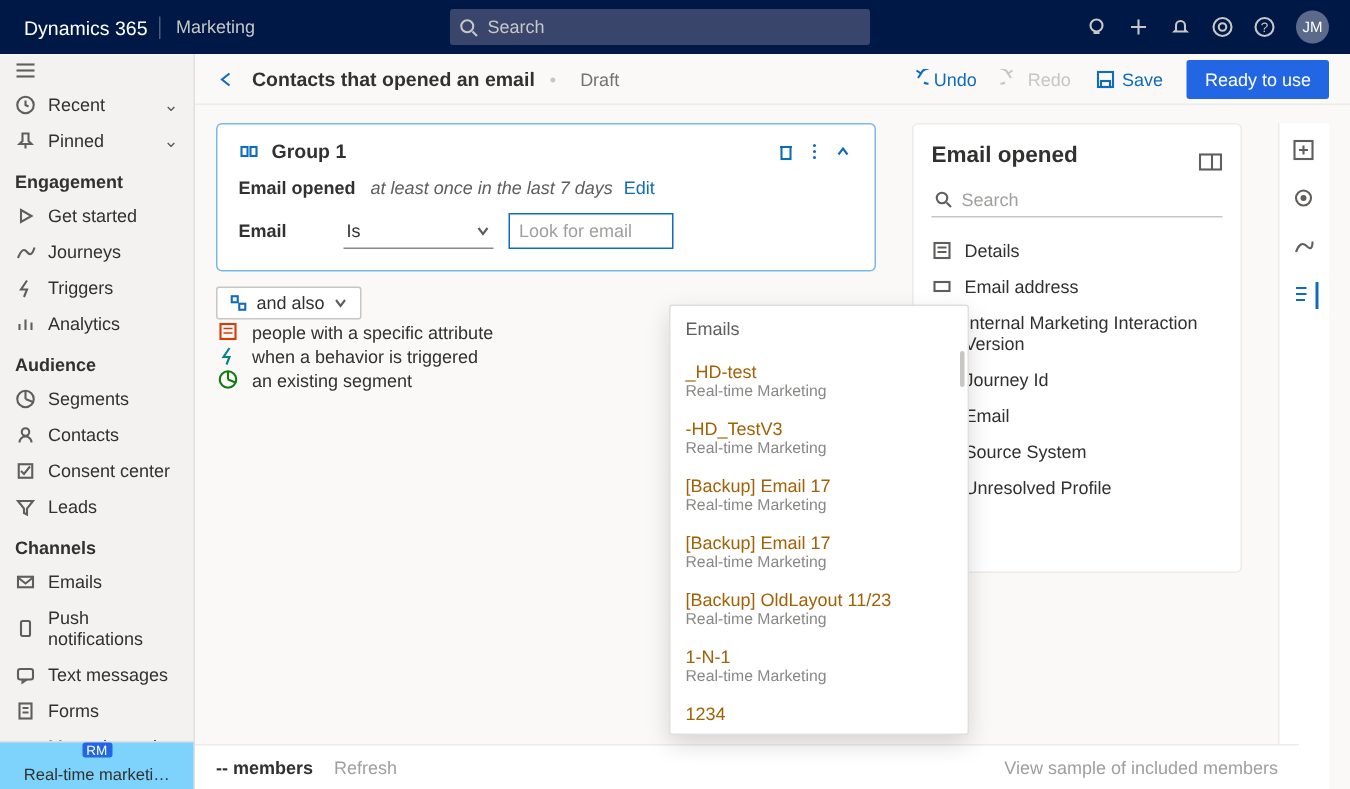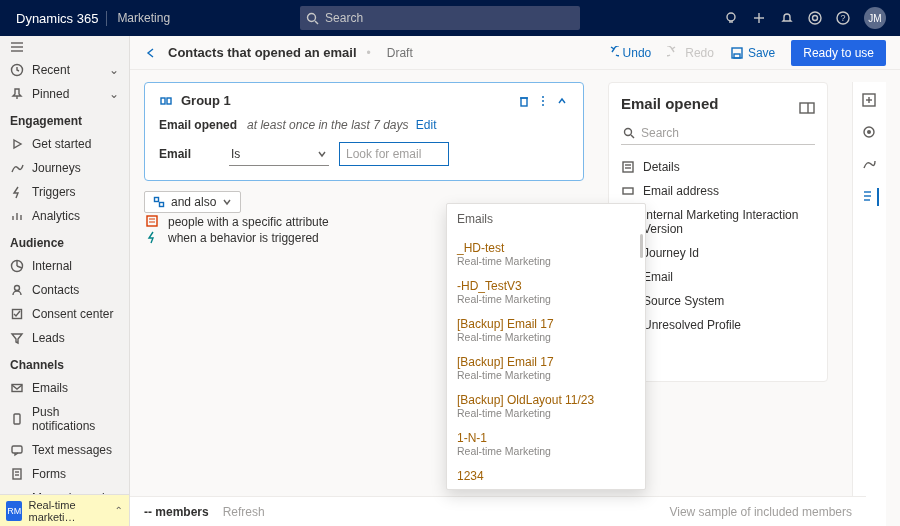--- a/index.html
+++ b/index.html
@@ -11,21 +11,21 @@
   .top-search svg { margin-right:6px; }
   .top-icons { margin-left:auto; display:flex; align-items:center; gap:14px; padding-right:6px;}
   .avatar-circle { width:22px; height:22px; border-radius:50%; background:#5b6a8a; color:#fff; display:flex; align-items:center; justify-content:center; font-size:10px;}
   .body { display:flex; height:490px; }
   .leftnav { width:130px; background:#f3f2f1; border-right:1px solid #e1dfdd; display:flex; flex-direction:column; font-size:12px; position:relative;}
   .leftnav .navitem { display:flex; align-items:center; gap:8px; padding:5px 10px; color:#323130; cursor:pointer;}
   .leftnav .navitem svg { flex:0 0 14px; }
   .leftnav .section-h { padding:8px 10px 4px; font-weight:600; font-size:12px; color:#323130;}
   .navtop { padding:6px 10px;}
   .chev { margin-left:auto; color:#605e5c;}
-  .area-switch { position:absolute; bottom:0; left:0; right:0; height:32px; border-top:1px solid #e1dfdd; display:flex; align-items:center; padding:0 6px; gap:6px; background:#fef9c3;}
+  .area-switch { position:absolute; bottom:0; left:0; right:0; height:32px; border-top:1px solid #e1dfdd; display:flex; align-items:center; padding:0 6px; gap:6px; background:#7dd3fc;flex-direction:column;}
   .area-badge { width:20px; height:20px; background:#2266E3; color:#fff; font-size:9px; display:flex; align-items:center; justify-content:center; border-radius:2px;}
   .stage { flex:1; background:#faf9f8; display:flex; flex-direction:column; position:relative;}
   .cmdbar { height:34px; display:flex; align-items:center; padding:0 14px; gap:10px; border-bottom:1px solid #edebe9;}
   .cmdbar .title { font-weight:600; font-size:13px;}
   .cmdbar .draft { color:#737373; font-size:12px; margin-left:6px;}
   .cmd-right { margin-left:auto; display:flex; align-items:center; gap:16px; font-size:12px; }
   .cmd-btn { display:flex; align-items:center; gap:4px; color:#605e5c; cursor:pointer;}
   .cmd-btn.blue { color:#0f6cbd;}
   .cmd-btn.disabled { color:#c8c6c4;}
   .primary-btn { background:#2266E3; color:#fff; padding:6px 12px; border-radius:2px; font-size:12px; cursor:pointer;}
@@ -158,21 +158,21 @@
         </svg>
         <span>Analytics</span>
       </div>
 
     <div class="section-h">Audience</div>
     <div class="navitem">
         <svg width="14" height="14">
           <circle cx="7" cy="7" r="5.5" class="ico"></circle>
           <path d="M7 7 L7 1.5 M7 7 L12 9" class="ico"></path>
         </svg>
-        <span>Internal</span>
+        <span>Segments</span>
       </div>
     <div class="navitem">
         <svg width="14" height="14">
           <circle cx="7" cy="5" r="2.5" class="ico"></circle>
           <path d="M3 12 a4 4 0 0 1 8 0" class="ico"></path>
         </svg>
         <span>Contacts</span>
       </div>
     <div class="navitem">
         <svg width="14" height="14">
@@ -334,20 +334,29 @@
           <span>people with a specific attribute</span>
         </div>
         <div class="suggest">
           <span class="ic">
               <svg width="14" height="14">
                 <polyline points="8,2 4,8 8,8 6,13" stroke="#038387" stroke-width="1.4" fill="none"></polyline>
               </svg>
             </span>
           <span>when a behavior is triggered</span>
         </div>
+        <div class="suggest">
+          <span class="ic">
+              <svg width="14" height="14">
+                <circle cx="7" cy="7" r="5.5" stroke="#107c10" stroke-width="1.4" fill="none"></circle>
+                <path d="M7 7 L7 1.5 M7 7 L12 9" stroke="#107c10" stroke-width="1.4"></path>
+              </svg>
+            </span>
+          <span>an existing segment</span>
+        </div>
       </div>
 
       <div class="right-panel">
         <div style="display:flex; align-items:center;">
           <h3>Email opened</h3>
           <svg width="16" height="12" style="margin-left:auto">
               <rect x="1" y="1" width="14" height="10" class="ico"></rect>
               <line x1="9" y1="1" x2="9" y2="11" class="ico"></line>
             </svg>
         </div>

